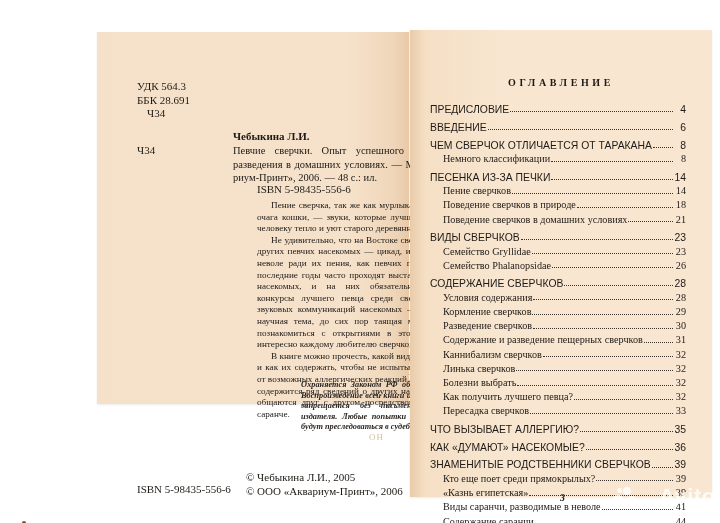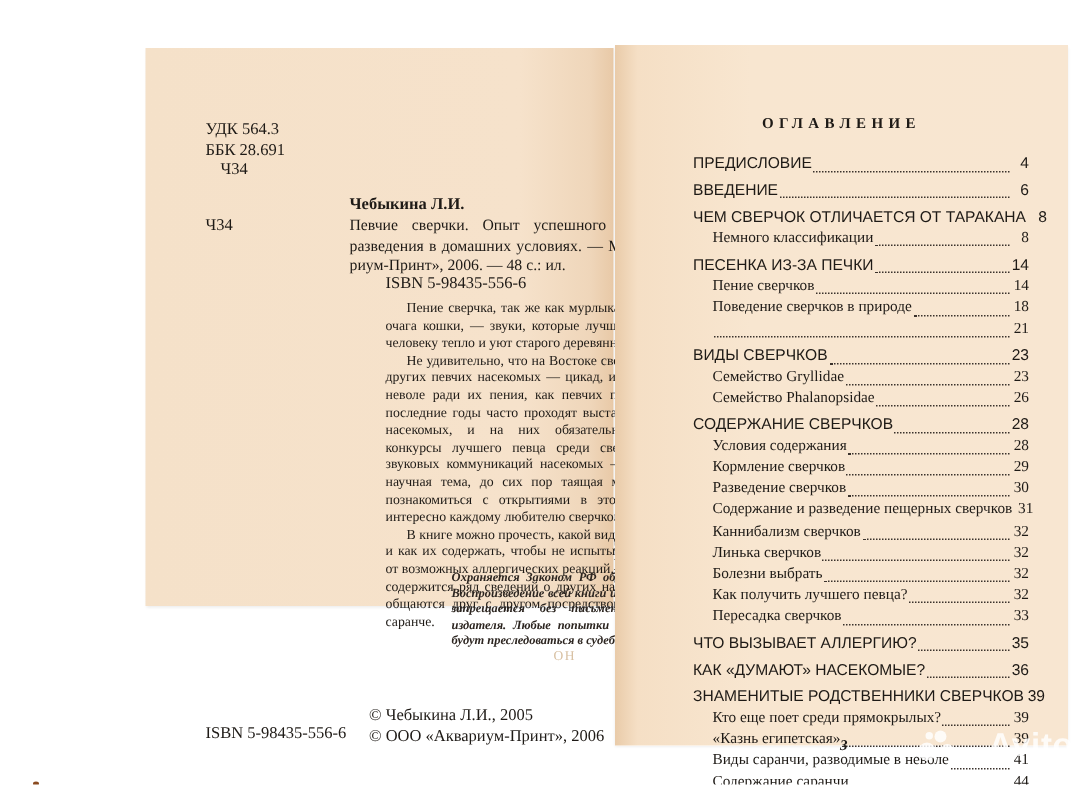--- a/index.html
+++ b/index.html
@@ -55,23 +55,22 @@
   .isbn-bottom { position: absolute; left: 40px; top: 451px; font-size: 11px; }
   .copyrights { position: absolute; left: 149px; top: 438px; font-size: 11px; line-height: 14px; }
 
   
   .toc-title {
     position: absolute; left: 0; width: 100%; top: 47px; text-align: center;
     font-size: 10px; font-weight: bold; letter-spacing: 3.6px;
   }
   .toc { position: absolute; left: 20px; top: 73px; width: 256px; }
   .toc-row {
-    display: flex; align-items: flex-end; font-size: 10.4px; line-height: 13.6px;
+    display: flex; align-items: center; font-size: 10.4px; line-height: 13.6px;
     white-space: nowrap;
-    margin-left: 32px;
   }
   .toc-row.chapter {
     font-family: "Liberation Sans", "DejaVu Sans", sans-serif;
     font-size: 10.4px; margin-top: 4.2px;
   }
   .toc-row.chapter:first-child { margin-top: 0; }
   .toc-row.sub { padding-left: 13px; font-size: 10.2px; line-height: 14.2px; }
   .toc-row .label { flex: 0 0 auto; }
   .toc-row .dots {
     flex: 1 1 auto; overflow: hidden; margin: 0 1px; position: relative; top: -2px;
@@ -159,20 +158,21 @@
         <span class="label">Пение сверчков</span>
         <span class="dots"></span>
         <span class="pg">14</span>
       </div>
       <div class="toc-row sub">
         <span class="label">Поведение сверчков в природе</span>
         <span class="dots"></span>
         <span class="pg">18</span>
       </div>
       <div class="toc-row sub">
+        <span class="label">Поведение сверчков в домашних условиях</span>
         <span class="dots"></span>
         <span class="pg">21</span>
       </div>
       <div class="toc-row chapter">
         <span class="label">ВИДЫ СВЕРЧКОВ</span>
         <span class="dots"></span>
         <span class="pg">23</span>
       </div>
       <div class="toc-row sub">
         <span class="label">Семейство Gryllidae</span>

